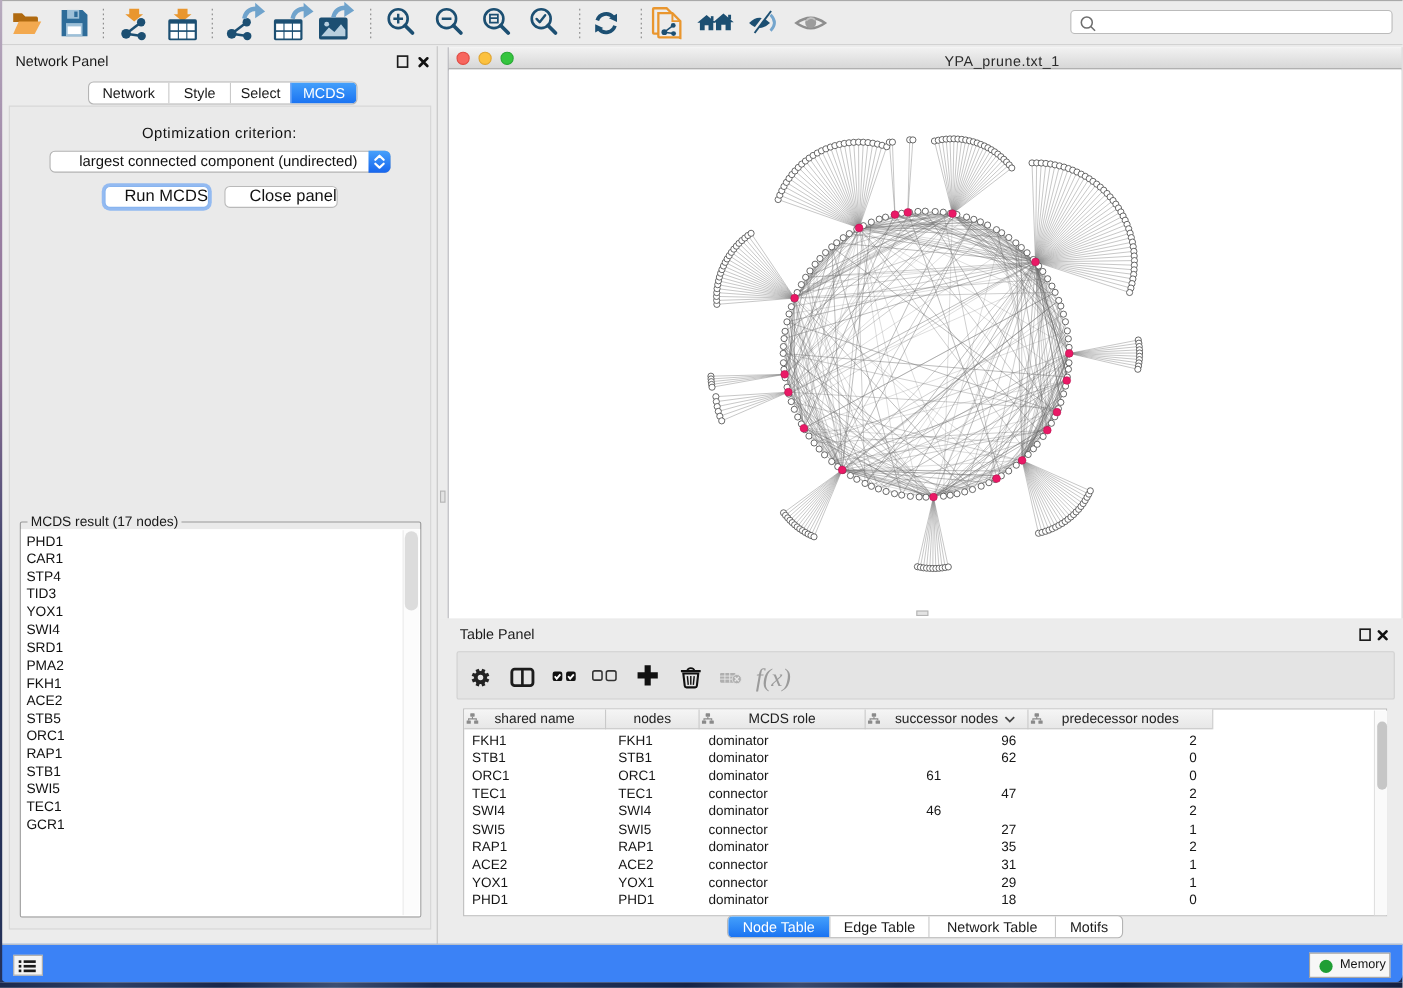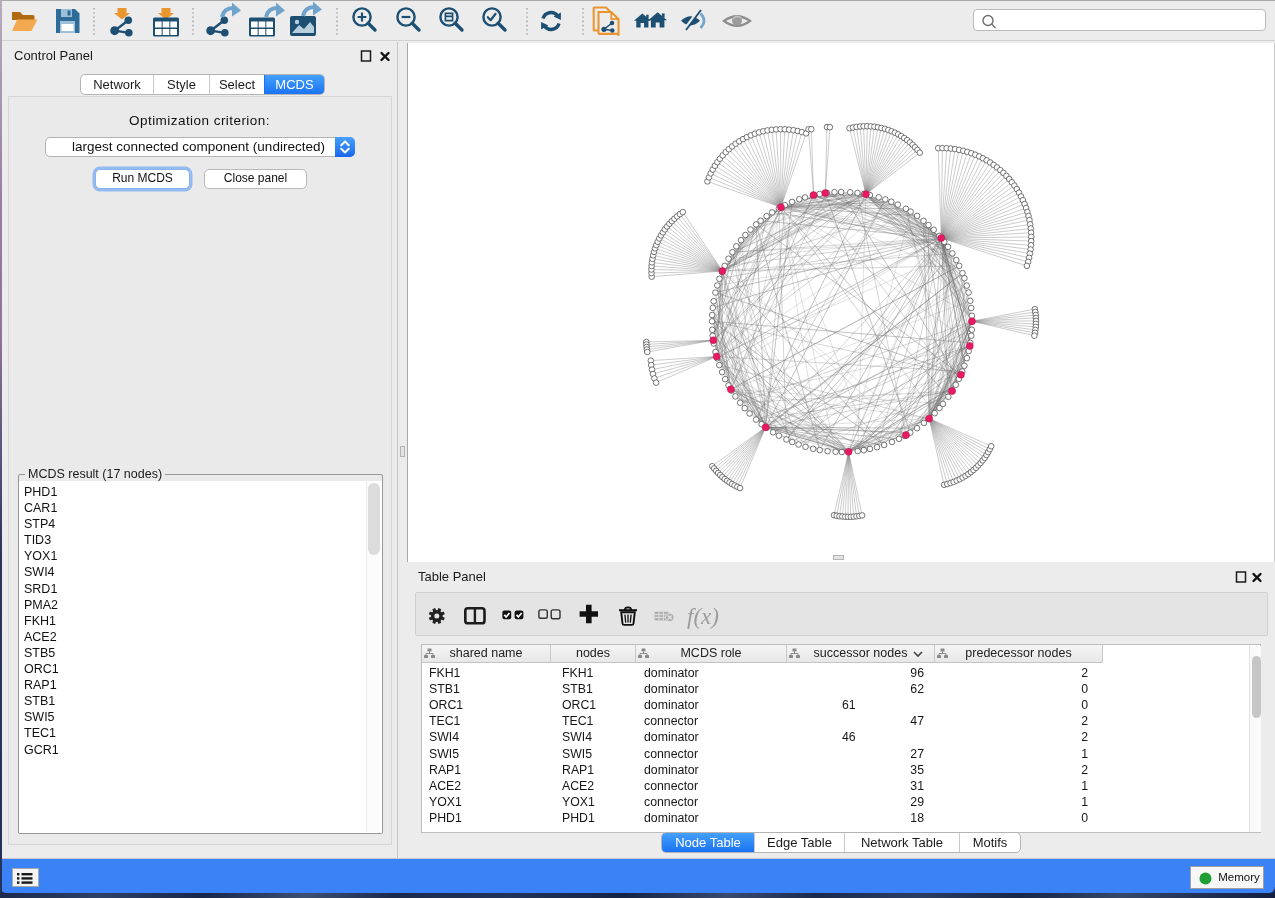--- a/index.html
+++ b/index.html
@@ -8,21 +8,21 @@
 #leftpanel{left:0;top:42px;width:398px;height:816px;background:#ececec;border-right:1px solid #c4c4c4}
 #lp-title{left:14px;top:48px;font-size:13px;color:#1a1a1a}
 #lp-content{left:8px;top:96px;width:384px;height:749px;border:1px solid #d6d6d6;background:#eaeaea}
 #tabs{left:80px;top:74px;height:21px;display:flex;background:#fff;border:1px solid #b4b4b4;border-radius:5px;overflow:hidden}
 .tabseg{height:100%;display:flex;align-items:center;justify-content:center;font-size:13px;color:#1a1a1a;border-left:1px solid #c9c9c9}
 .tabseg:first-child{border-left:none}
 .tabseg.sel{background:linear-gradient(#44a0fb,#1a73f2);color:#fff;border-left-color:#1a73f2}
 #optlabel{left:0;top:113px;width:399px;text-align:center;font-size:13.5px;color:#111;letter-spacing:0.45px}
 #combo{left:45px;top:137px;width:310px;height:20px;background:#fff;border:1px solid #b2b2b2;border-radius:5px;font-size:13.5px;color:#111;line-height:18px;padding-left:26px}
 #combocap{right:-1px;top:-1px;width:20px;height:20px;background:linear-gradient(#47a1fb,#1766ee);border-radius:0 5px 5px 0}
-.btn{position:absolute;height:20px;background:#fff;border:1px solid #b9b9b9;border-radius:5px;font-size:12px;color:#111;text-align:center;line-height:17px}
+.btn{position:absolute;height:20px;background:#fff;border:1px solid #b9b9b9;border-radius:5px;font-size:15px;color:#111;text-align:right;line-height:17px}
 #runbtn{left:95px;top:169px;width:95px;box-shadow:0 0 0 2.5px rgba(100,160,245,.65);border-color:#88b4ef}
 #closebtn{left:204px;top:169px;width:103px}
 #groupbox{left:18px;top:474px;width:365px;height:360px;border:1px solid #979797;border-radius:2px}
 #grouplabel{left:25px;top:467px;background:#eaeaea;padding:0 3px;font-size:12.5px;color:#1a1a1a}
 #mcdslist{left:19px;top:481px;width:363px;height:352px;background:#fff;font-size:12.5px;color:#111;line-height:16.1px;padding:3px 0 0 5px;white-space:pre}
 #listscroll{left:366px;top:482px;width:15px;height:350px;background:#fcfcfc;border-left:1px solid #ececec}
 #listthumb{left:1px;top:1px;width:12px;height:72px;background:#dcdcdc;border-radius:6px}
 #netframe{left:407px;top:43px;width:868px;height:519px;border-left:1px solid #a7a7ad;border-right:1px solid #c9c9c9;background:#fff}
 #nettitle{left:0;top:0;width:100%;height:20px;background:linear-gradient(#f2f2f2,#d7d7d7);border-bottom:1px solid #9e9e9e}
 .tl{position:absolute;top:4.4px;width:11.6px;height:11.6px;border-radius:50%}
@@ -169,21 +169,21 @@
   </svg>
 <div class="abs" id="searchbox">
     <svg class="abs" style="left:6px;top:3px" width="22" height="18" viewBox="0 0 22 18">
       <g stroke="#6e6e6e" fill="none" stroke-width="1.4">
         <circle cx="8" cy="7.5" r="5"></circle>
         <line x1="11.6" y1="11.1" x2="15.5" y2="15"></line>
       </g>
     </svg>
   </div>
 <div class="abs" id="leftpanel"></div>
-<div class="abs" id="lp-title">Control Panel</div>
+<div class="abs" id="lp-title">Network Panel</div>
 <svg class="abs" style="left:358px;top:48px" width="36" height="16" viewBox="0 0 36 16">
     <rect x="3.5" y="3" width="9" height="10" fill="none" stroke="#1b1b1b" stroke-width="1.5"></rect>
     <path d="M23.5 5 L30.5 12 M30.5 5 L23.5 12" stroke="#111" stroke-width="2.4" stroke-linecap="round"></path>
   </svg>
 <div class="abs" id="lp-content"></div>
 <div class="abs" id="tabs">
     <div class="tabseg" style="width:72px">Network</div>
     <div class="tabseg" style="width:56px">Style</div>
     <div class="tabseg" style="width:55px">Select</div>
     <div class="tabseg sel" style="width:60px">MCDS</div>
@@ -211,20 +211,26 @@
 ORC1
 RAP1
 STB1
 SWI5
 TEC1
 GCR1</div>
 <div class="abs" id="listscroll">
     <div class="abs" id="listthumb"></div>
   </div>
 <div class="abs" id="netframe">
+<div class="abs" id="nettitle">
+      <div class="tl" style="left:7.2px;background:#f7665e;border:0.5px solid #e04a42"></div>
+      <div class="tl" style="left:27.2px;background:#fcc13e;border:0.5px solid #e0a530"></div>
+      <div class="tl" style="left:47.2px;background:#35c53e;border:0.5px solid #28a834"></div>
+      <div class="abs" id="nettext">YPA_prune.txt_1</div>
+    </div>
 <div class="abs" id="canvas"><svg width="866" height="498" viewBox="407 64 866 498">
         <path d="M780.0 207.2L932.7 229.8M780.0 207.2L818.7 193.9M780.0 207.2L718.3 365.1M780.0 207.2L890.3 201.7M780.0 207.2L970.9 315.8M780.0 207.2L834.6 451.8M780.0 207.2L969.3 342.8M780.0 207.2L818.7 450.1M780.0 207.2L869.0 448.9M780.0 207.2L739.1 402.7M780.0 207.2L716.3 285.4M812.6 195.1L727.5 258.7M812.6 195.1L721.1 372.1M864.9 194.2L812.0 195.3M864.9 194.2L771.1 212.4M864.9 194.2L922.5 220.8M864.9 194.2L927.5 225.0M864.9 194.2L947.0 246.8M864.9 194.2L856.7 451.1M864.9 194.2L916.1 215.9M864.9 194.2L970.9 315.8M864.9 194.2L932.7 229.8M864.9 194.2L951.4 253.4M940.3 238.1L884.3 199.4M940.3 238.1L909.6 211.6M940.3 238.1L971.0 321.7M940.3 238.1L955.3 260.1M940.3 238.1L951.4 253.4M940.3 238.1L884.3 199.4M940.3 238.1L970.8 329.8M940.3 238.1L727.5 258.7M940.3 238.1L804.5 446.8M940.3 238.1L833.5 192.2M940.3 238.1L965.8 285.6M940.3 238.1L797.6 444.5M940.3 238.1L721.1 372.1M721.4 271.0L777.9 435.7M721.4 271.0L856.5 192.9M721.4 271.0L755.1 419.6M721.4 271.0L840.2 192.0M721.4 271.0L916.0 428.2M721.4 271.0L834.6 451.8M721.4 271.0L739.1 402.7M721.4 271.0L771.1 212.4M712.3 340.3L712.7 301.2M712.3 340.3L877.7 197.3M712.3 340.3L730.6 390.6M712.3 340.3L856.5 192.9M715.7 356.5L783.9 205.2M715.7 356.5L785.4 439.5M715.7 356.5L951.4 253.4M715.7 356.5L862.8 450.2M715.7 356.5L890.3 201.7M715.7 356.5L833.5 192.2M764.6 427.2L847.7 451.8M764.6 427.2L730.6 390.6M764.6 427.2L712.8 343.5M764.6 427.2L963.4 278.2M764.6 427.2L711.0 321.3M764.6 427.2L740.0 240.2M764.6 427.2L909.3 432.6M847.6 451.8L938.5 408.0M847.6 451.8L938.4 235.9M847.6 451.8L909.6 211.6M847.6 451.8L721.1 372.1M847.6 451.8L777.9 435.7M928.2 418.5L965.8 285.6M928.2 418.5L765.4 427.8M928.2 418.5L898.0 438.8M928.2 418.5L834.6 451.8M928.2 418.5L965.9 358.1M928.2 418.5L971.0 321.7M928.2 418.5L847.7 451.8M928.2 418.5L856.7 451.1M928.2 418.5L730.6 390.6M971.0 321.3L916.0 428.2M971.0 321.3L826.6 451.2M729.8 389.3L740.0 240.2M729.8 389.3L711.8 307.8M729.8 389.3L869.0 448.9M729.8 389.3L869.0 448.9M729.8 389.3L969.3 300.8M729.8 389.3L941.9 403.9M729.8 389.3L958.2 265.8M905.0 435.1L755.1 419.6M905.0 435.1L840.8 452.0M905.0 435.1L723.7 265.9M968.8 345.9L958.2 265.8M968.8 345.9L938.4 235.9M968.8 345.9L734.4 396.4M959.9 374.7L963.4 278.2M959.9 374.7L938.5 408.0M959.9 374.7L898.0 438.8M959.9 374.7L760.6 424.2M951.1 391.1L970.9 315.8M951.1 391.1L967.7 351.0M943.3 241.8L731.4 252.1M922.5 220.8L716.2 358.3M965.8 285.6L890.3 201.7M716.3 285.4L947.0 246.8M963.4 278.2L791.1 201.9M904.9 208.8L947.3 396.8" stroke="#6e6e6e" stroke-width="0.55" fill="none" opacity="0.38"></path>
         <path d="M780.0 207.2L884.3 199.4M780.0 207.2L938.4 235.9M780.0 207.2L712.8 343.5M780.0 207.2L825.8 192.9M780.0 207.2L896.8 204.6M780.0 207.2L759.6 220.7M780.0 207.2L863.1 193.9M780.0 207.2L727.5 258.7M780.0 207.2L933.7 413.2M812.6 195.1L849.2 192.3M812.6 195.1L955.3 260.1M824.3 193.1L771.1 212.4M824.3 193.1L947.0 246.8M864.9 194.2L969.3 300.8M864.9 194.2L723.7 265.9M864.9 194.2L955.3 260.1M864.9 194.2L777.9 208.4M864.9 194.2L970.2 308.0M864.9 194.2L749.5 229.6M864.9 194.2L804.0 197.4M940.3 238.1L849.2 192.3M940.3 238.1L890.3 201.7M940.3 238.1L957.9 378.9M940.3 238.1L958.2 265.8M940.3 238.1L951.3 390.8M940.3 238.1L970.3 335.7M940.3 238.1L777.9 208.4M940.3 238.1L863.1 193.9M940.3 238.1L877.7 197.3M940.3 238.1L969.3 300.8M940.3 238.1L876.0 447.2M940.3 238.1L731.4 252.1M940.3 238.1L969.3 342.8M940.3 238.1L723.7 265.9M940.3 238.1L804.0 197.4M940.3 238.1L898.0 438.8M940.3 238.1L765.4 427.8M940.3 238.1L718.3 365.1M940.3 238.1L884.3 199.4M940.3 238.1L970.9 315.8M940.3 238.1L718.4 278.8M940.3 238.1L965.9 358.1M940.3 238.1L954.8 384.8M940.3 238.1L969.3 342.8M940.3 238.1L847.7 451.8M721.4 271.0L868.9 195.0M721.4 271.0L863.1 193.9M721.4 271.0L749.5 229.6M721.4 271.0L748.6 413.5M721.4 271.0L765.6 216.1M721.4 271.0L755.1 224.4M721.4 271.0L958.2 265.8M721.4 271.0L904.9 208.8M721.4 271.0L951.4 253.4M721.4 271.0L791.1 201.9M721.4 271.0L772.1 432.3M712.3 340.3L748.6 413.5M712.3 340.3L760.6 424.2M712.3 340.3L721.0 272.0M715.7 356.5L797.6 444.5M715.7 356.5L868.9 195.0M715.7 356.5L961.2 371.5M764.6 427.2L721.1 372.1M764.6 427.2L862.8 450.2M764.6 427.2L711.8 307.8M764.6 427.2L869.0 448.9M764.6 427.2L797.6 444.5M764.6 427.2L711.0 321.3M764.6 427.2L724.2 379.1M764.6 427.2L712.7 301.2M764.6 427.2L951.3 390.8M764.6 427.2L731.4 252.1M764.6 427.2L783.9 205.2M764.6 427.2L711.2 329.8M764.6 427.2L716.3 285.4M764.6 427.2L970.8 329.8M847.6 451.8L969.3 342.8M847.6 451.8L718.3 365.1M847.6 451.8L954.8 384.8M847.6 451.8L933.7 413.2M847.6 451.8L903.7 435.9M847.6 451.8L765.4 427.8M847.6 451.8L727.5 385.4M847.6 451.8L760.6 424.2M847.6 451.8L765.4 427.8M847.6 451.8L712.8 343.5M847.6 451.8L712.7 301.2M847.6 451.8L714.4 292.6M847.6 451.8L755.1 419.6M847.6 451.8L970.2 308.0M928.2 418.5L951.4 253.4M928.2 418.5L969.3 342.8M928.2 418.5L963.4 278.2M928.2 418.5L970.9 315.8M928.2 418.5L927.5 225.0M928.2 418.5L840.8 452.0M928.2 418.5L943.3 241.8M928.2 418.5L969.3 342.8M971.0 321.3L933.7 413.2M971.0 321.3L891.0 442.0M971.0 321.3L943.3 241.8M971.0 321.3L791.2 442.1M971.0 321.3L739.1 402.7M729.8 389.3L743.7 408.2M729.8 389.3L825.8 192.9M729.8 389.3L765.6 216.1M905.0 435.1L957.9 378.9M905.0 435.1L951.3 390.8M905.0 435.1L856.5 192.9M905.0 435.1L965.9 358.1M905.0 435.1L963.4 278.2M968.8 345.9L927.7 418.9M968.8 345.9L772.1 432.3M959.9 374.7L711.0 321.3M951.1 391.1L970.9 315.8M951.1 391.1L755.1 419.6M951.1 391.1L904.9 208.8M951.1 391.1L739.1 402.7M927.7 418.9L718.3 365.1M777.9 208.4L785.4 439.5M731.4 252.1L797.6 444.5M748.6 413.5L965.8 285.6M876.0 447.2L969.3 300.8M938.4 235.9L868.9 195.0M714.5 352.0L904.9 208.8M877.7 197.3L765.6 216.1M812.0 195.3L954.8 384.8M932.7 229.8L812.0 195.3M955.3 260.1L898.0 438.8M812.2 448.8L727.5 385.4M771.1 212.4L711.7 335.8M755.1 419.6L884.3 199.4M947.3 396.8L797.6 444.5" stroke="#6e6e6e" stroke-width="0.55" fill="none" opacity="0.55"></path>
         <path d="M780.0 207.2L890.3 201.7M780.0 207.2L714.5 352.0M780.0 207.2L735.3 246.3M780.0 207.2L916.1 215.9M780.0 207.2L947.0 246.8M780.0 207.2L849.2 192.3M780.0 207.2L868.9 195.0M780.0 207.2L904.9 208.8M780.0 207.2L947.3 396.8M780.0 207.2L731.4 252.1M824.3 193.1L951.4 253.4M824.3 193.1L909.3 432.6M864.9 194.2L963.4 278.2M864.9 194.2L961.5 273.1M864.9 194.2L943.3 241.8M864.9 194.2L731.4 252.1M864.9 194.2L798.3 199.2M864.9 194.2L967.6 292.5M864.9 194.2L721.0 272.0M864.9 194.2L712.7 301.2M864.9 194.2L755.1 419.6M940.3 238.1L904.9 208.8M940.3 238.1L967.7 351.0M940.3 238.1L812.0 195.3M940.3 238.1L938.4 235.9M940.3 238.1L969.3 342.8M940.3 238.1L963.4 365.8M940.3 238.1L969.3 342.8M940.3 238.1L947.3 396.8M940.3 238.1L856.5 192.9M940.3 238.1L825.8 192.9M940.3 238.1L771.1 212.4M940.3 238.1L963.4 365.8M940.3 238.1L759.6 220.7M940.3 238.1L818.7 450.1M940.3 238.1L716.2 358.3M940.3 238.1L714.4 292.6M940.3 238.1L785.4 439.5M940.3 238.1L927.7 418.9M940.3 238.1L856.7 451.1M940.3 238.1L711.8 307.8M721.4 271.0L777.9 208.4M721.4 271.0L849.2 192.3M721.4 271.0L714.5 352.0M721.4 271.0L721.1 372.1M721.4 271.0L883.1 445.0M721.4 271.0L833.5 192.2M721.4 271.0L759.6 220.7M712.3 340.3L731.4 252.1M712.3 340.3L740.0 240.2M712.3 340.3L868.9 195.0M715.7 356.5L721.0 272.0M715.7 356.5L755.1 224.4M715.7 356.5L760.6 424.2M764.6 427.2L711.2 315.0M764.6 427.2L714.5 352.0M764.6 427.2L898.0 438.8M764.6 427.2L909.3 432.6M764.6 427.2L883.1 445.0M764.6 427.2L961.5 273.1M764.6 427.2L916.0 428.2M764.6 427.2L791.1 201.9M764.6 427.2L884.3 199.4M764.6 427.2L743.7 408.2M764.6 427.2L755.1 224.4M847.6 451.8L951.3 390.8M847.6 451.8L965.9 358.1M847.6 451.8L963.4 365.8M847.6 451.8L916.0 428.2M847.6 451.8L804.5 446.8M847.6 451.8L954.8 384.8M847.6 451.8L711.2 315.0M847.6 451.8L734.4 396.4M847.6 451.8L711.7 335.8M928.2 418.5L971.0 321.7M928.2 418.5L967.7 351.0M928.2 418.5L954.8 384.8M928.2 418.5L957.9 378.9M928.2 418.5L963.4 365.8M928.2 418.5L970.3 335.7M928.2 418.5L970.8 329.8M928.2 418.5L922.5 220.8M928.2 418.5L967.6 292.5M971.0 321.3L890.3 201.7M971.0 321.3L856.7 451.1M971.0 321.3L933.7 413.2M971.0 321.3L927.5 225.0M971.0 321.3L772.1 432.3M971.0 321.3L909.6 211.6M971.0 321.3L883.1 445.0M729.8 389.3L840.8 452.0M729.8 389.3L716.3 285.4M729.8 389.3L714.4 292.6M729.8 389.3L812.0 195.3M729.8 389.3L711.2 315.0M729.8 389.3L958.2 265.8M968.8 345.9L957.9 378.9M968.8 345.9L797.6 444.5M968.8 345.9L755.1 419.6M959.9 374.7L909.3 432.6M959.9 374.7L714.4 292.6M959.9 374.7L755.1 224.4M951.1 391.1L970.8 329.8M951.1 391.1L922.5 220.8M785.4 439.5L951.4 253.4M771.1 212.4L721.0 272.0M883.1 445.0L711.0 321.3M818.7 450.1L755.1 224.4M765.4 427.8L961.5 273.1M711.0 321.3L969.3 342.8M818.7 193.9L711.0 321.3M791.2 442.1L716.3 285.4M840.2 192.0L957.9 378.9" stroke="#6e6e6e" stroke-width="0.55" fill="none" opacity="0.75"></path>
         <path d="M780.0 207.2L706.4 181.4M780.0 207.2L707.9 177.4M780.0 207.2L709.7 173.4M780.0 207.2L711.7 169.5M780.0 207.2L713.9 165.8M780.0 207.2L716.3 162.2M780.0 207.2L718.9 158.7M780.0 207.2L721.7 155.4M780.0 207.2L724.7 152.2M780.0 207.2L727.8 149.2M780.0 207.2L731.2 146.4M780.0 207.2L734.6 143.7M780.0 207.2L738.2 141.3M780.0 207.2L742.0 139.1M780.0 207.2L745.8 137.1M780.0 207.2L749.8 135.3M780.0 207.2L753.9 133.7M780.0 207.2L758.0 132.4M780.0 207.2L762.2 131.3M780.0 207.2L766.5 130.4M780.0 207.2L770.8 129.8M780.0 207.2L775.1 129.4M780.0 207.2L779.5 129.2M780.0 207.2L783.8 129.3M780.0 207.2L788.1 129.6M780.0 207.2L792.5 130.2M780.0 207.2L796.7 131.0M780.0 207.2L800.9 132.1M780.0 207.2L805.1 133.4M812.6 195.1L807.5 129.3M812.6 195.1L810.3 129.2M824.3 193.1L826.0 127.1M824.3 193.1L828.9 127.2M864.9 194.2L848.5 128.2M864.9 194.2L852.0 127.5M864.9 194.2L855.5 126.9M864.9 194.2L859.1 126.5M864.9 194.2L862.6 126.3M864.9 194.2L866.2 126.2M864.9 194.2L869.8 126.4M864.9 194.2L873.4 126.7M864.9 194.2L876.9 127.3M864.9 194.2L880.4 128.0M864.9 194.2L883.9 128.9M864.9 194.2L887.3 130.0M864.9 194.2L890.6 131.3M864.9 194.2L893.9 132.7M864.9 194.2L897.1 134.3M864.9 194.2L900.2 136.1M864.9 194.2L903.2 138.0M864.9 194.2L906.1 140.1M864.9 194.2L908.9 142.4M864.9 194.2L911.6 144.8M864.9 194.2L914.1 147.3M864.9 194.2L916.5 149.9M864.9 194.2L918.8 152.7M940.3 238.1L937.2 148.1M940.3 238.1L941.4 148.1M940.3 238.1L945.6 148.2M940.3 238.1L949.8 148.6M940.3 238.1L954.0 149.1M940.3 238.1L958.1 149.9M940.3 238.1L962.2 150.8M940.3 238.1L966.3 151.9M940.3 238.1L970.3 153.2M940.3 238.1L974.2 154.7M940.3 238.1L978.1 156.4M940.3 238.1L981.9 158.3M940.3 238.1L985.6 160.3M940.3 238.1L989.2 162.5M940.3 238.1L992.6 164.9M940.3 238.1L996.0 167.4M940.3 238.1L999.3 170.1M940.3 238.1L1002.4 172.9M940.3 238.1L1005.4 175.9M940.3 238.1L1008.2 179.0M940.3 238.1L1010.9 182.3M940.3 238.1L1013.4 185.6M940.3 238.1L1015.8 189.1M940.3 238.1L1018.0 192.7M940.3 238.1L1020.0 196.4M940.3 238.1L1021.9 200.2M940.3 238.1L1023.6 204.0M940.3 238.1L1025.1 208.0M940.3 238.1L1026.4 212.0M940.3 238.1L1027.5 216.0M940.3 238.1L1028.5 220.1M940.3 238.1L1029.2 224.3M940.3 238.1L1029.8 228.5M940.3 238.1L1030.1 232.7M940.3 238.1L1030.3 236.9M940.3 238.1L1030.2 241.1M940.3 238.1L1030.0 245.3M940.3 238.1L1029.6 249.5M940.3 238.1L1028.9 253.6M940.3 238.1L1028.1 257.8M940.3 238.1L1027.1 261.9M940.3 238.1L1025.9 265.9M721.4 271.0L650.7 276.7M721.4 271.0L650.5 273.1M721.4 271.0L650.4 269.5M721.4 271.0L650.6 266.0M721.4 271.0L650.9 262.4M721.4 271.0L651.5 258.8M721.4 271.0L652.2 255.3M721.4 271.0L653.0 251.9M721.4 271.0L654.1 248.4M721.4 271.0L655.3 245.1M721.4 271.0L656.7 241.8M721.4 271.0L658.3 238.5M721.4 271.0L660.0 235.4M721.4 271.0L661.9 232.4M721.4 271.0L663.9 229.4M721.4 271.0L666.1 226.5M721.4 271.0L668.4 223.8M721.4 271.0L670.8 221.2M721.4 271.0L673.4 218.7M721.4 271.0L676.1 216.4M721.4 271.0L678.9 214.1M721.4 271.0L681.8 212.1M712.3 340.3L645.3 342.0M712.3 340.3L645.4 344.5M712.3 340.3L645.6 347.0M712.3 340.3L645.9 349.5M712.3 340.3L646.3 352.0M715.7 356.5L649.8 360.6M715.7 356.5L650.2 365.1M715.7 356.5L651.0 369.6M715.7 356.5L652.0 374.0M715.7 356.5L653.4 378.4M715.7 356.5L655.1 382.6M764.6 427.2L711.3 466.2M764.6 427.2L713.1 468.5M764.6 427.2L715.1 470.8M764.6 427.2L717.1 473.0M764.6 427.2L719.2 475.1M764.6 427.2L721.4 477.1M764.6 427.2L723.7 479.0M764.6 427.2L726.1 480.8M764.6 427.2L728.5 482.4M764.6 427.2L731.0 484.0M764.6 427.2L733.6 485.5M764.6 427.2L736.3 486.8M764.6 427.2L739.0 488.0M847.6 451.8L833.0 515.2M847.6 451.8L835.7 515.7M847.6 451.8L838.5 516.2M847.6 451.8L841.3 516.5M847.6 451.8L844.2 516.7M847.6 451.8L847.0 516.8M847.6 451.8L849.8 516.8M847.6 451.8L852.7 516.6M847.6 451.8L855.5 516.3M847.6 451.8L858.3 515.9M847.6 451.8L861.1 515.4M928.2 418.5L943.1 484.8M928.2 418.5L946.3 484.0M928.2 418.5L949.5 483.0M928.2 418.5L952.6 481.9M928.2 418.5L955.7 480.6M928.2 418.5L958.7 479.2M928.2 418.5L961.6 477.6M928.2 418.5L964.5 475.9M928.2 418.5L967.3 474.1M928.2 418.5L969.9 472.1M928.2 418.5L972.5 470.0M928.2 418.5L975.0 467.8M928.2 418.5L977.3 465.4M928.2 418.5L979.6 463.0M928.2 418.5L981.7 460.4M928.2 418.5L983.7 457.8M928.2 418.5L985.5 455.0M928.2 418.5L987.2 452.1M928.2 418.5L988.8 449.2M928.2 418.5L990.2 446.2M971.0 321.3L1033.8 309.1M971.0 321.3L1034.3 312.0M971.0 321.3L1034.7 315.0M971.0 321.3L1034.9 318.0M971.0 321.3L1035.0 320.9M971.0 321.3L1034.9 323.9M971.0 321.3L1034.8 326.9M971.0 321.3L1034.4 329.9M971.0 321.3L1034.0 332.8M971.0 321.3L1033.4 335.7" stroke="#8a8a8a" stroke-width="0.55" fill="none" opacity="0.8"></path>
         <g fill="#fff" stroke="#4a4a4a" stroke-width="0.75">
           <circle cx="971.0" cy="321.7" r="2.8"></circle>
           <circle cx="970.9" cy="315.8" r="2.8"></circle>
           <circle cx="970.2" cy="308.0" r="2.8"></circle>
           <circle cx="969.3" cy="300.8" r="2.8"></circle>

